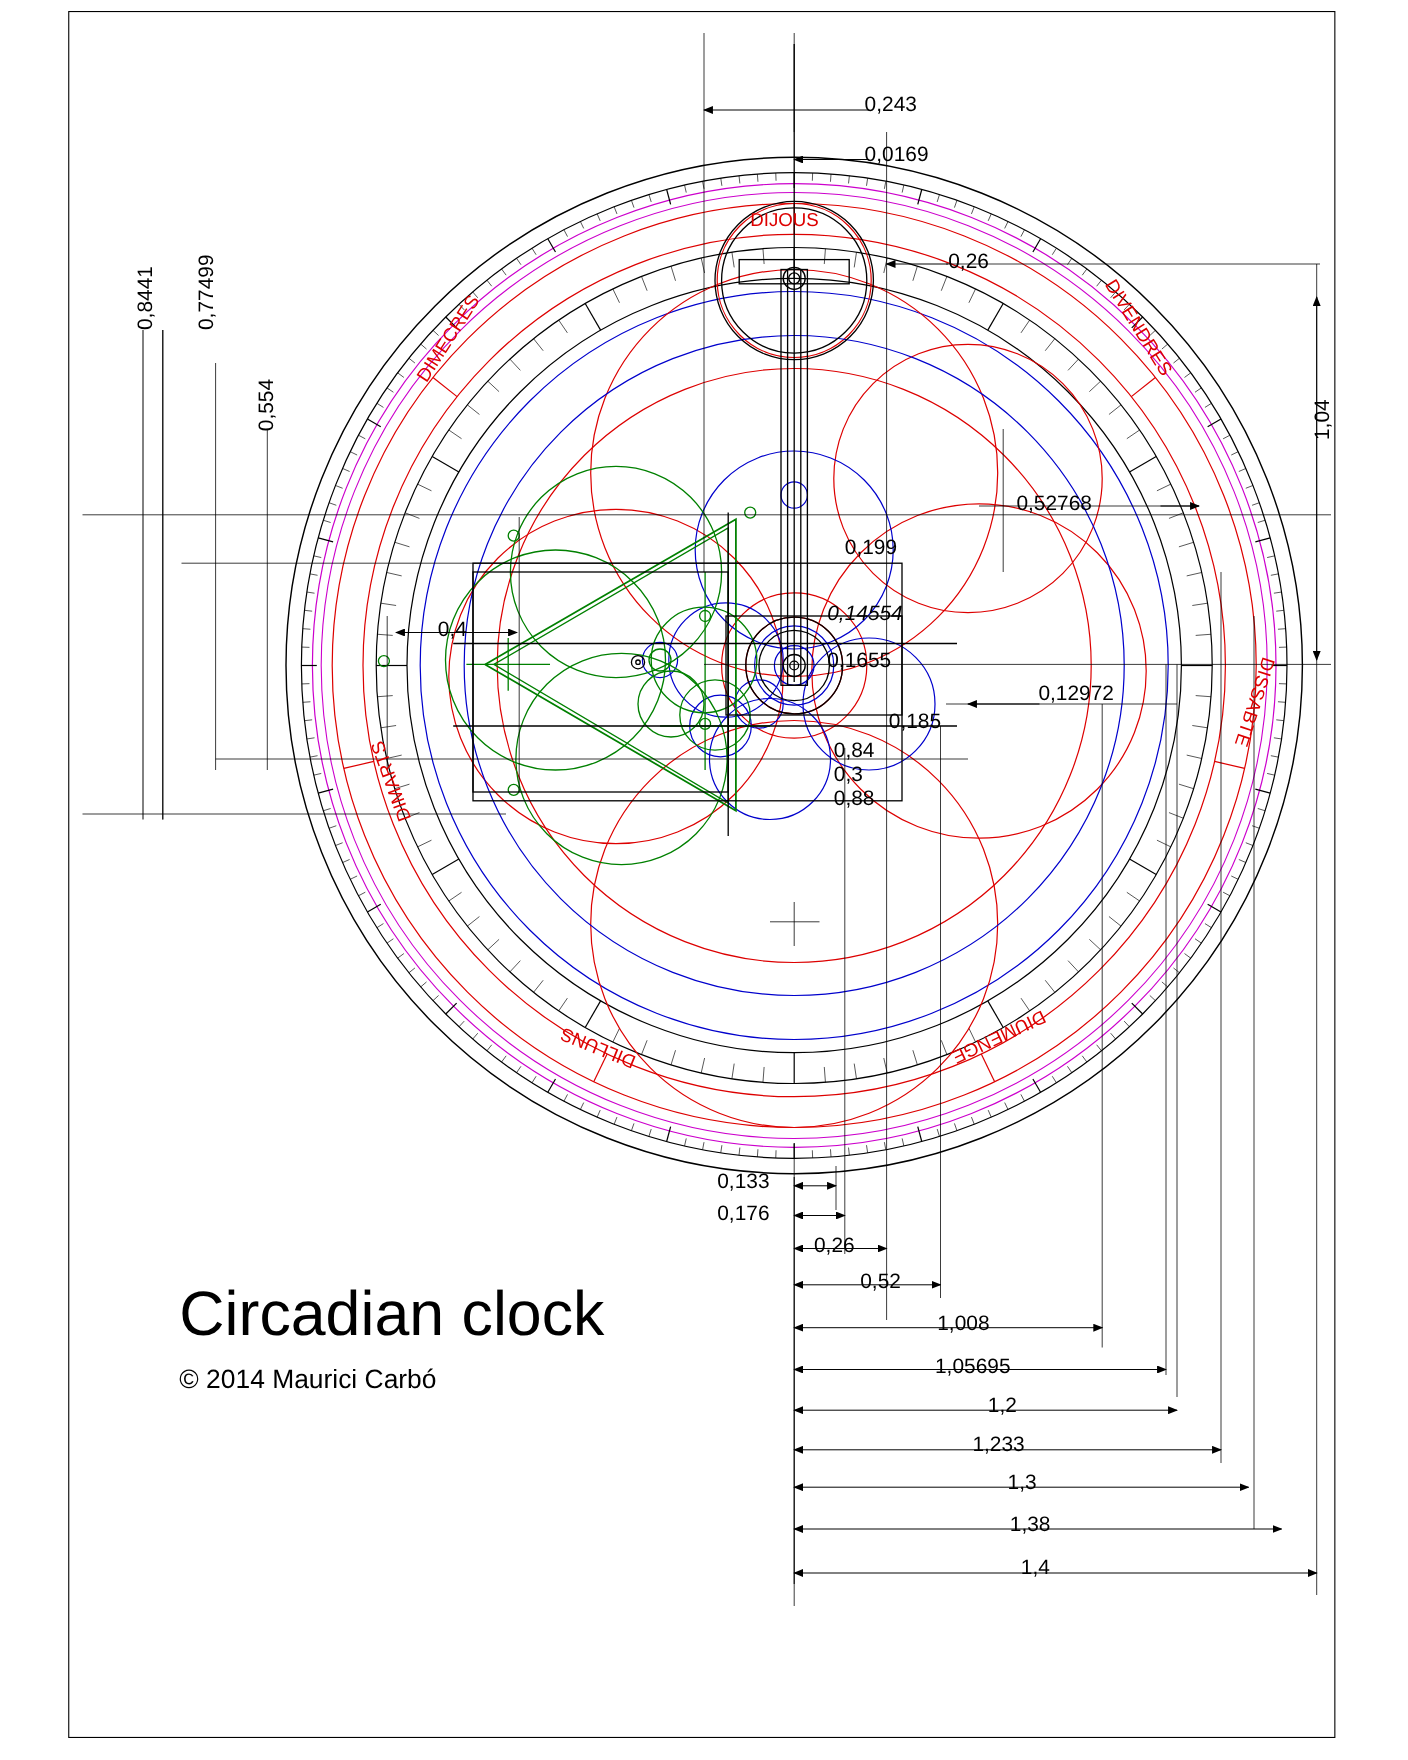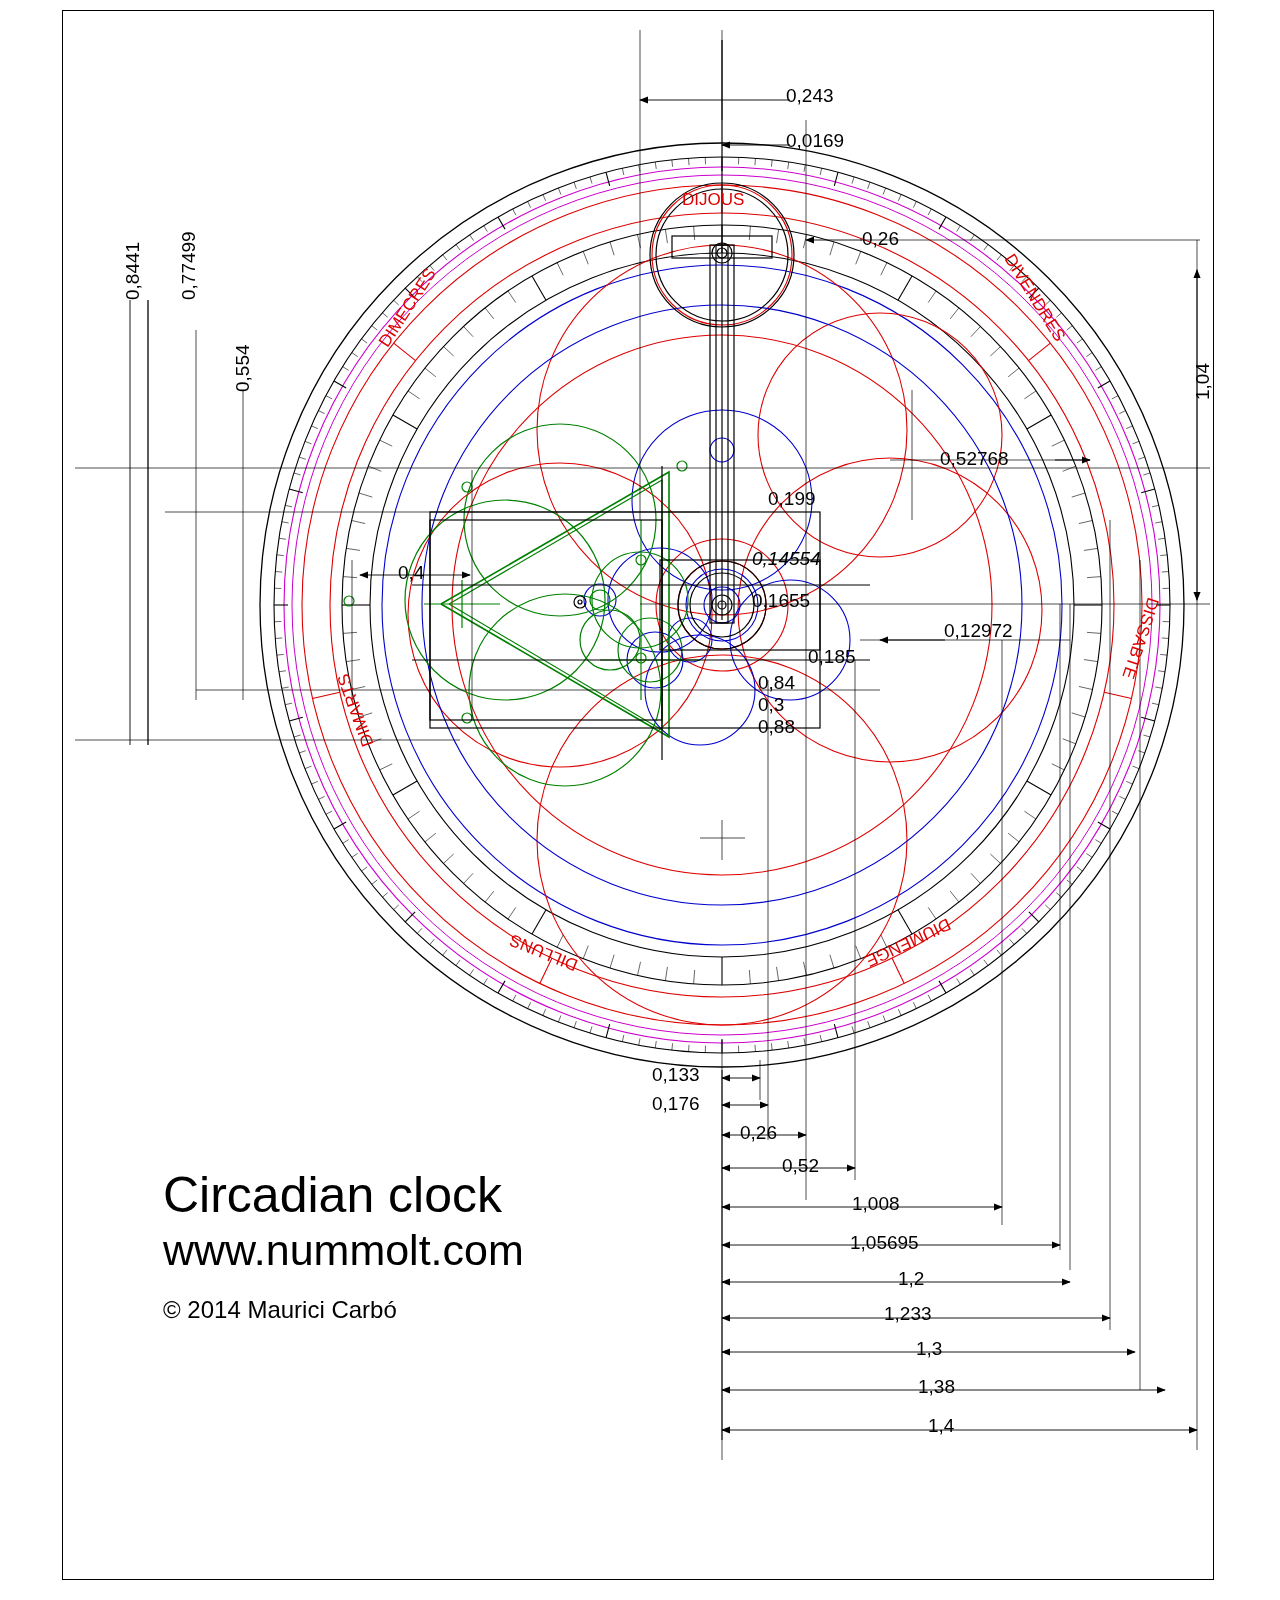--- a/index.html
+++ b/index.html
@@ -38,21 +38,21 @@
     color: #000000;
     white-space: nowrap;
   }
   .title-block {
     position: absolute;
     left: 163px;
     top: 1168px;
     color: #000000;
   }
   .title-line1 {
-    font-size: 50px;
+    font-size: 57px;
     line-height: 55px;
     white-space: nowrap;
   }
   .title-line2 {
     font-size: 43px;
     line-height: 55px;
     white-space: nowrap;
   }
   .title-line3 {
     font-size: 24px;
@@ -520,21 +520,21 @@
   <div class="dim-text" style="left:786px; top:85px;">0,243</div>
   <div class="dim-text" style="left:786px; top:130px;">0,0169</div>
   <div class="dim-text" style="left:862px; top:228px;">0,26</div>
 
   <div class="dim-text" style="left:122px; top:300px; transform: rotate(-90deg); transform-origin: 0 0;">0,8441</div>
   <div class="dim-text" style="left:178px; top:300px; transform: rotate(-90deg); transform-origin: 0 0;">0,77499</div>
   <div class="dim-text" style="left:232px; top:392px; transform: rotate(-90deg); transform-origin: 0 0;">0,554</div>
   <div class="dim-text" style="left:398px; top:562px;">0,4</div>
 
   <div class="dim-text" style="left:1192px; top:400px; transform: rotate(-90deg); transform-origin: 0 0;">1,04</div>
-  <div class="dim-text" style="left:924px; top:448px;margin-left:16px;">0,52768</div>
+  <div class="dim-text" style="left:924px; top:448px;">0,52768</div>
   <div class="dim-text" style="left:944px; top:620px;">0,12972</div>
 
   <div class="dim-text" style="left:768px; top:488px;">0,199</div>
   <div class="dim-text" style="left:752px; top:548px;font-style:italic;">0,14554</div>
   <div class="dim-text" style="left:752px; top:590px;">0,1655</div>
   <div class="dim-text" style="left:772px; top:646px;margin-left:36px;">0,185</div>
   <div class="dim-text" style="left:758px; top:672px;">0,84</div>
   <div class="dim-text" style="left:758px; top:694px;">0,3</div>
   <div class="dim-text" style="left:758px; top:716px;">0,88</div>
 
@@ -545,17 +545,16 @@
   <div class="dim-text" style="left:852px; top:1193px;">1,008</div>
   <div class="dim-text" style="left:850px; top:1232px;">1,05695</div>
   <div class="dim-text" style="left:898px; top:1268px;">1,2</div>
   <div class="dim-text" style="left:884px; top:1303px;">1,233</div>
   <div class="dim-text" style="left:916px; top:1338px;">1,3</div>
   <div class="dim-text" style="left:918px; top:1376px;">1,38</div>
   <div class="dim-text" style="left:928px; top:1415px;">1,4</div>
 
   <div class="title-block">
     <div class="title-line1">Circadian clock</div>
-    <div class="title-line2">www.nummolt.com</div>
     <div class="title-line3">© 2014 Maurici Carbó</div>
   </div>
 
 </div>
 
 </body></html>

